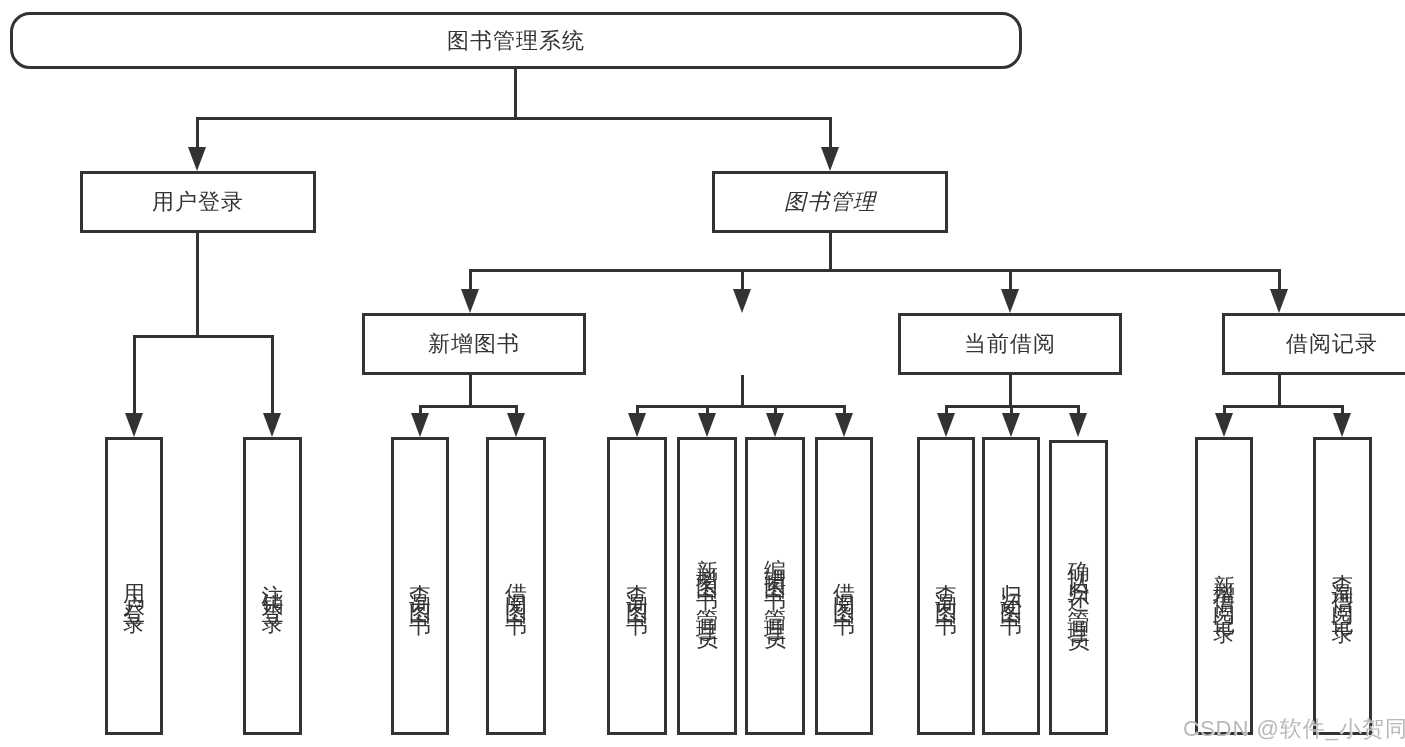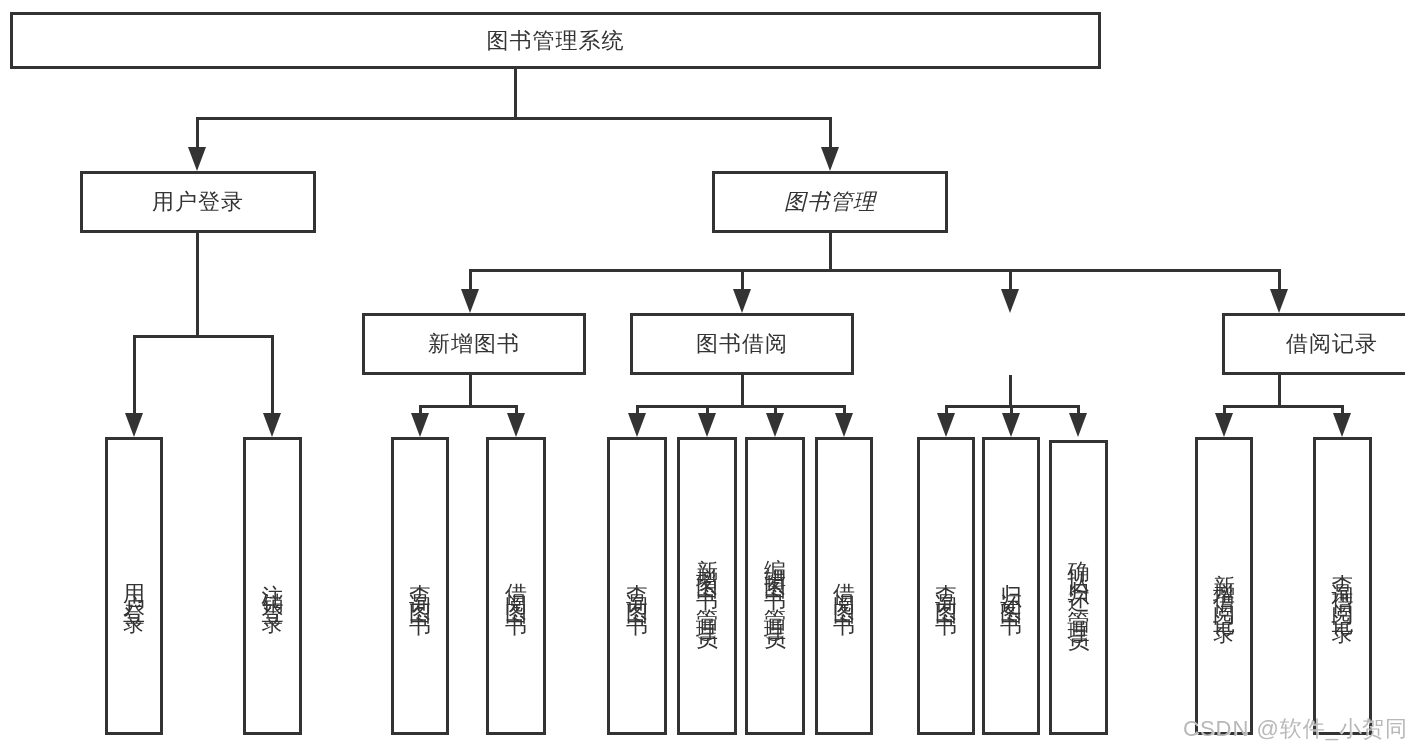--- a/index.html
+++ b/index.html
@@ -83,21 +83,21 @@
     letter-spacing: 1px;
     z-index: 4;
     white-space: nowrap;
   }
 </style>
 </head>
 <body>
 
 <div id="canvas">
 
-  <div class="box" style="left:10px; top:12px; width:1091px; height:57px;">
+  <div class="box" style="left:10px; top:12px; width:1012px; height:57px;border-radius:20px;">
     <span>图书管理系统</span>
   </div>
 
   <div class="vline" style="left:514px; top:69px; height:49px;"></div>
   <div class="hline" style="left:196px; top:117px; width:636px;"></div>
   <div class="vline" style="left:196px; top:117px; height:32px;"></div>
   <div class="tri" style="left:188px; top:147px;"></div>
   <div class="vline" style="left:829px; top:117px; height:32px;"></div>
   <div class="tri" style="left:821px; top:147px;"></div>
 
@@ -122,22 +122,22 @@
   <div class="vline" style="left:741px; top:269px; height:22px;"></div>
   <div class="tri" style="left:733px; top:289px;"></div>
   <div class="vline" style="left:1009px; top:269px; height:22px;"></div>
   <div class="tri" style="left:1001px; top:289px;"></div>
   <div class="vline" style="left:1278px; top:269px; height:22px;"></div>
   <div class="tri" style="left:1270px; top:289px;"></div>
 
   <div class="box" style="left:362px; top:313px; width:224px; height:62px;">
     <span>新增图书</span>
   </div>
-  <div class="box" style="left:630px; top:313px; width:224px; height:62px;">
-    <span>图书借阅</span>
+  <div class="box" style="left:898px; top:313px; width:224px; height:62px;">
+    <span>当前借阅</span>
   </div>
   <div class="box" style="left:1222px; top:313px; width:220px; height:62px;">
     <span>借阅记录</span>
   </div>
 
   <div class="vline" style="left:469px; top:375px; height:33px;"></div>
   <div class="hline" style="left:419px; top:405px; width:99px;"></div>
   <div class="vline" style="left:419px; top:405px; height:12px;"></div>
   <div class="tri" style="left:411px; top:413px;"></div>
   <div class="vline" style="left:515px; top:405px; height:12px;"></div>

